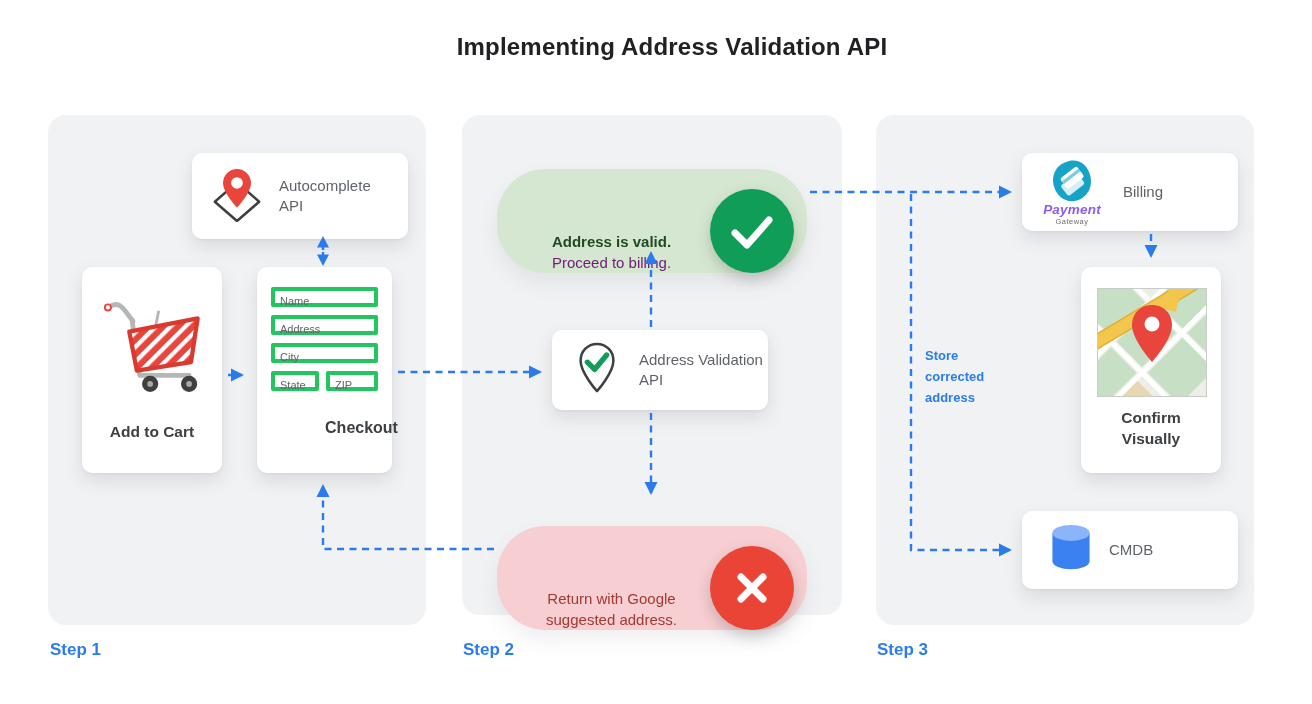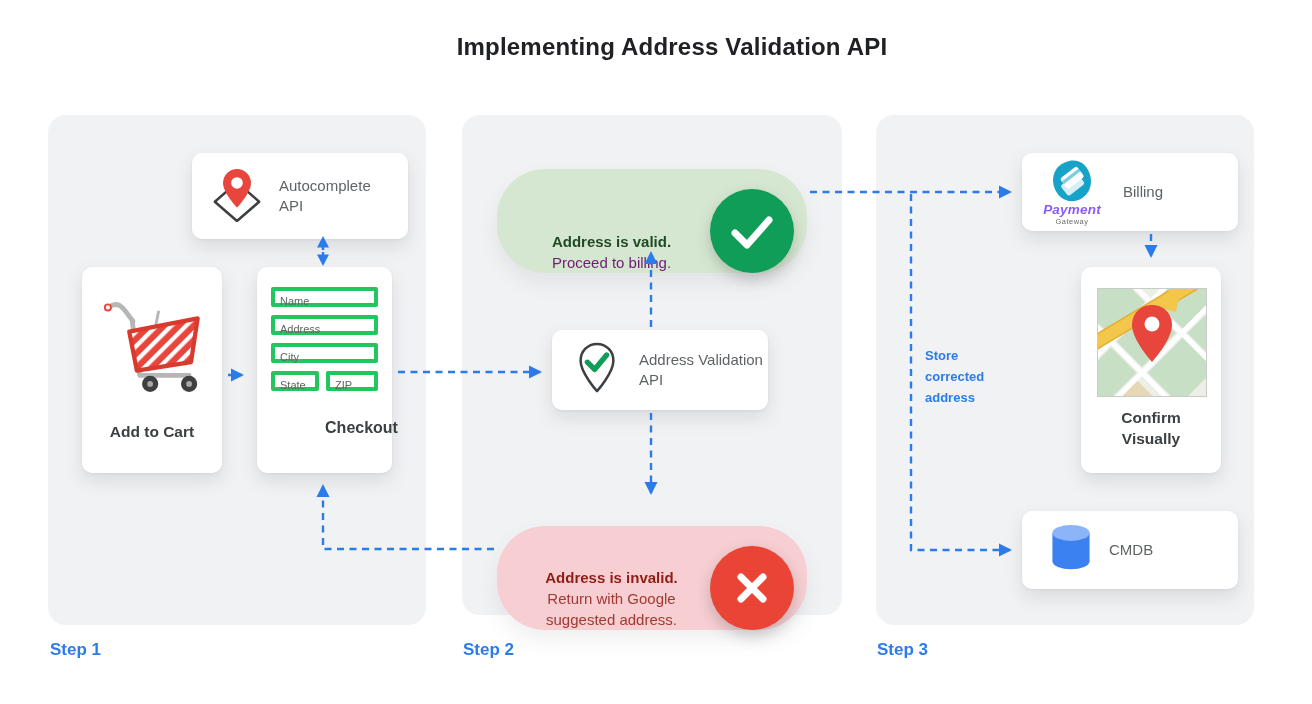--- a/index.html
+++ b/index.html
@@ -166,21 +166,20 @@
     <svg width="54" height="56" viewBox="0 0 56 58">
       <path d="M28,4 C18.5,4 11,11.5 11,21.5 C11,34 28,53 28,53 C28,53 45,34 45,21.5 C45,11.5 37.5,4 28,4 Z" fill="#ffffff" stroke="#3c4043" stroke-width="2.6" stroke-linejoin="round"></path>
       <polyline points="18,23 25.5,30.5 38,15.5" fill="none" stroke="#0f9d58" stroke-width="5.5" stroke-linecap="round" stroke-linejoin="round"></polyline>
     </svg>
   </span>
   <span class="nlabel">Address Validation API</span>
 </div>
 
 <div class="pill" id="invalid-pill">
   <div class="pill-text">
-    <div class="pill-title">Address is invalid.</div>
     <div class="pill-sub">Return with Google suggested address.</div>
   </div>
   <div class="pill-circle">
     <svg width="84" height="84" viewBox="0 0 84 84">
       <line x1="31" y1="31" x2="53" y2="53" stroke="#ffffff" stroke-width="7" stroke-linecap="round"></line>
       <line x1="53" y1="31" x2="31" y2="53" stroke="#ffffff" stroke-width="7" stroke-linecap="round"></line>
     </svg>
   </div>
 </div>
 

